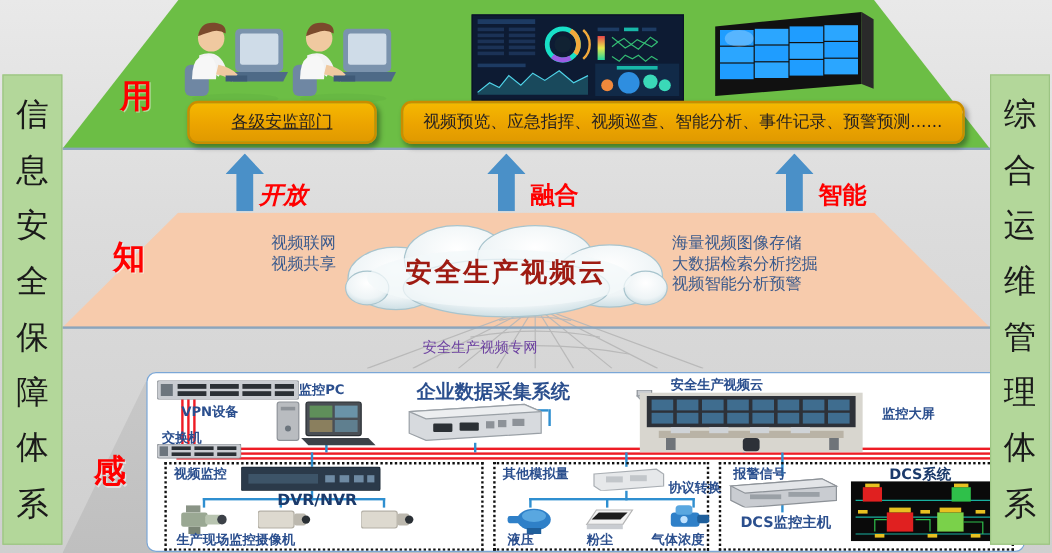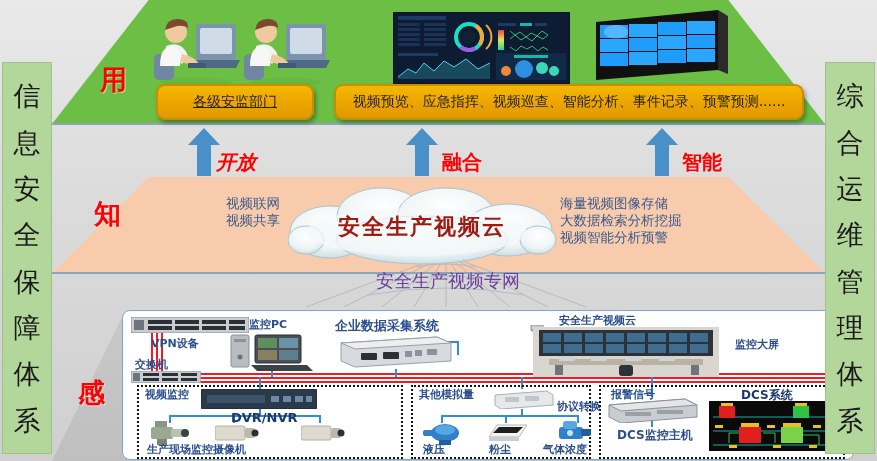--- a/index.html
+++ b/index.html
@@ -183,26 +183,25 @@
     line-height: 17px;
     z-index: 18;
   }
   #cloud-text-left  { left: 120px; top: 195px; text-align: right; width: 160px; }
   #cloud-text-right { left: 560px; top: 195px; text-align: left;  width: 230px; }
 
   
   #fan { position: absolute; left: 296px; top: 255px; width: 300px; height: 52px; z-index: 6; }
   #privatenet-label {
     position: absolute;
-    left: 352px; top: 269px;
+    left: 352px; top: 281px;
     color: #6b3fa0;
-    font-size: 18px;
+    font-size: 12px;
     font-family: "DejaVu Sans", sans-serif;
     z-index: 16;
-    margin-left: 24px;
   }
 
   
   #infra {
     position: absolute;
     left: 122px; top: 310px; width: 730px; height: 148px;
     background: #ffffff;
     border: 1.5px solid #7ba7d7;
     border-radius: 8px;
     z-index: 12;
@@ -506,21 +505,21 @@
           <rect x="29" y="7" width="19" height="10" fill="#5f8f5a"></rect>
           <rect x="50" y="7" width="19" height="10" fill="#6a93a8"></rect>
           <rect x="29" y="19" width="19" height="10" fill="#8a7f5e"></rect>
           <rect x="50" y="19" width="19" height="10" fill="#5f7f8f"></rect>
         </g>
         <path d="M22 34 L78 34 L84 40 L28 40 Z" fill="#3c4148"></path>
       </svg>
     </div>
     <div class="bluewire" style="left:148px; top:58px; width:2px; height:8px;"></div>
 
-    <div class="infra-label" style="left:212px; top:6px; font-size:13px;">企业数据采集系统</div>
+    <div class="infra-label" style="left:224px; top:6px; font-size:16px;">企业数据采集系统</div>
     <div class="device" style="left:214px; top:20px;">
       <svg width="116" height="40" viewBox="0 0 116 40">
         <path d="M4 12 L100 6 L114 12 L114 30 L18 36 L4 30 Z" fill="#d7dade" stroke="#9aa0a6"></path>
         <path d="M4 12 L100 6 L114 12 L18 18 Z" fill="#eceef0" stroke="#9aa0a6"></path>
         <g fill="#2b3035">
           <rect x="24" y="22" width="16" height="7" rx="1"></rect>
           <rect x="46" y="21" width="16" height="7" rx="1"></rect>
         </g>
         <g fill="#8d9298">
           <rect x="68" y="20" width="7" height="6"></rect>

